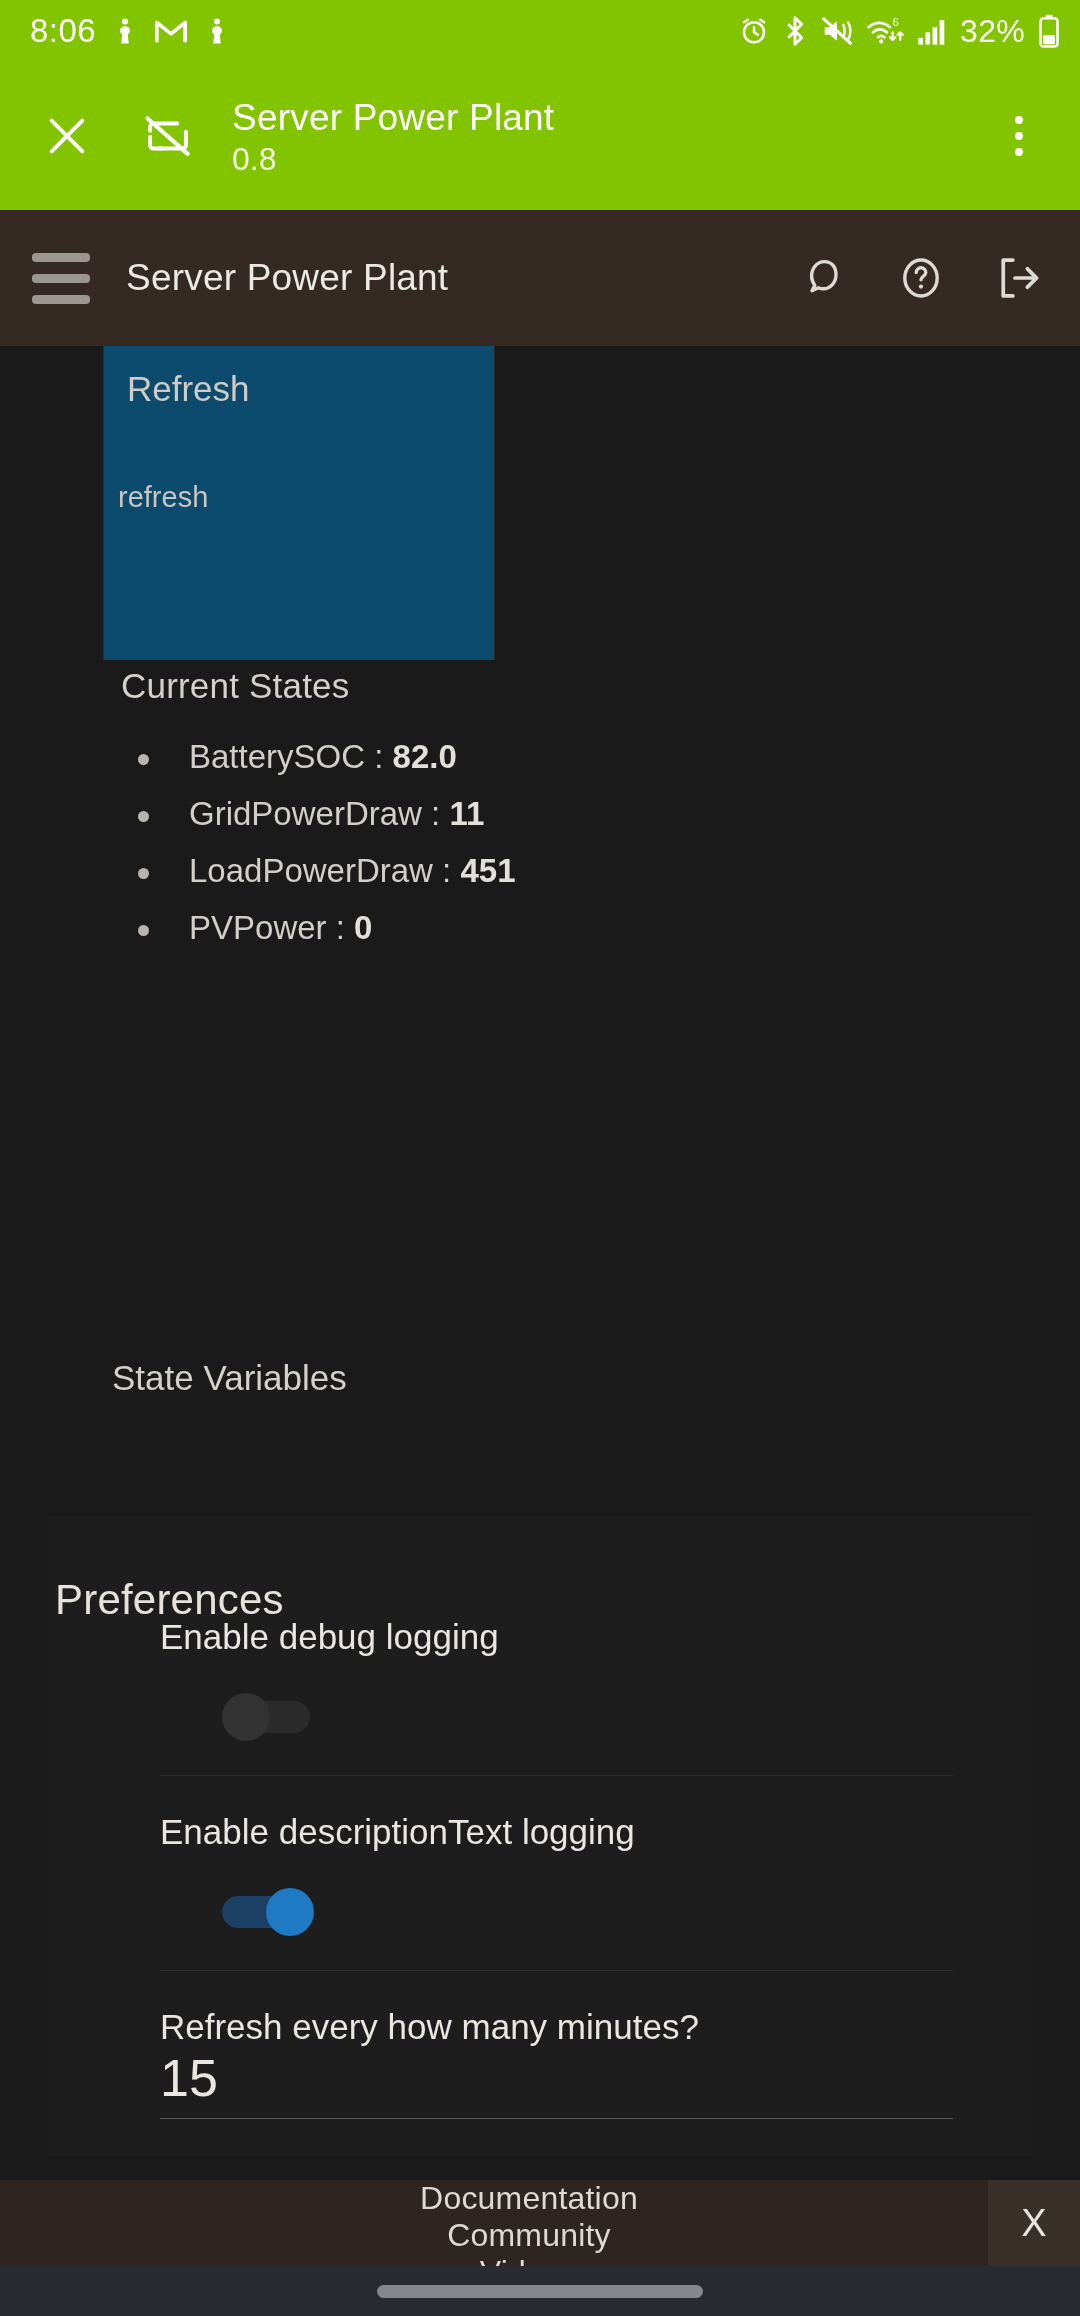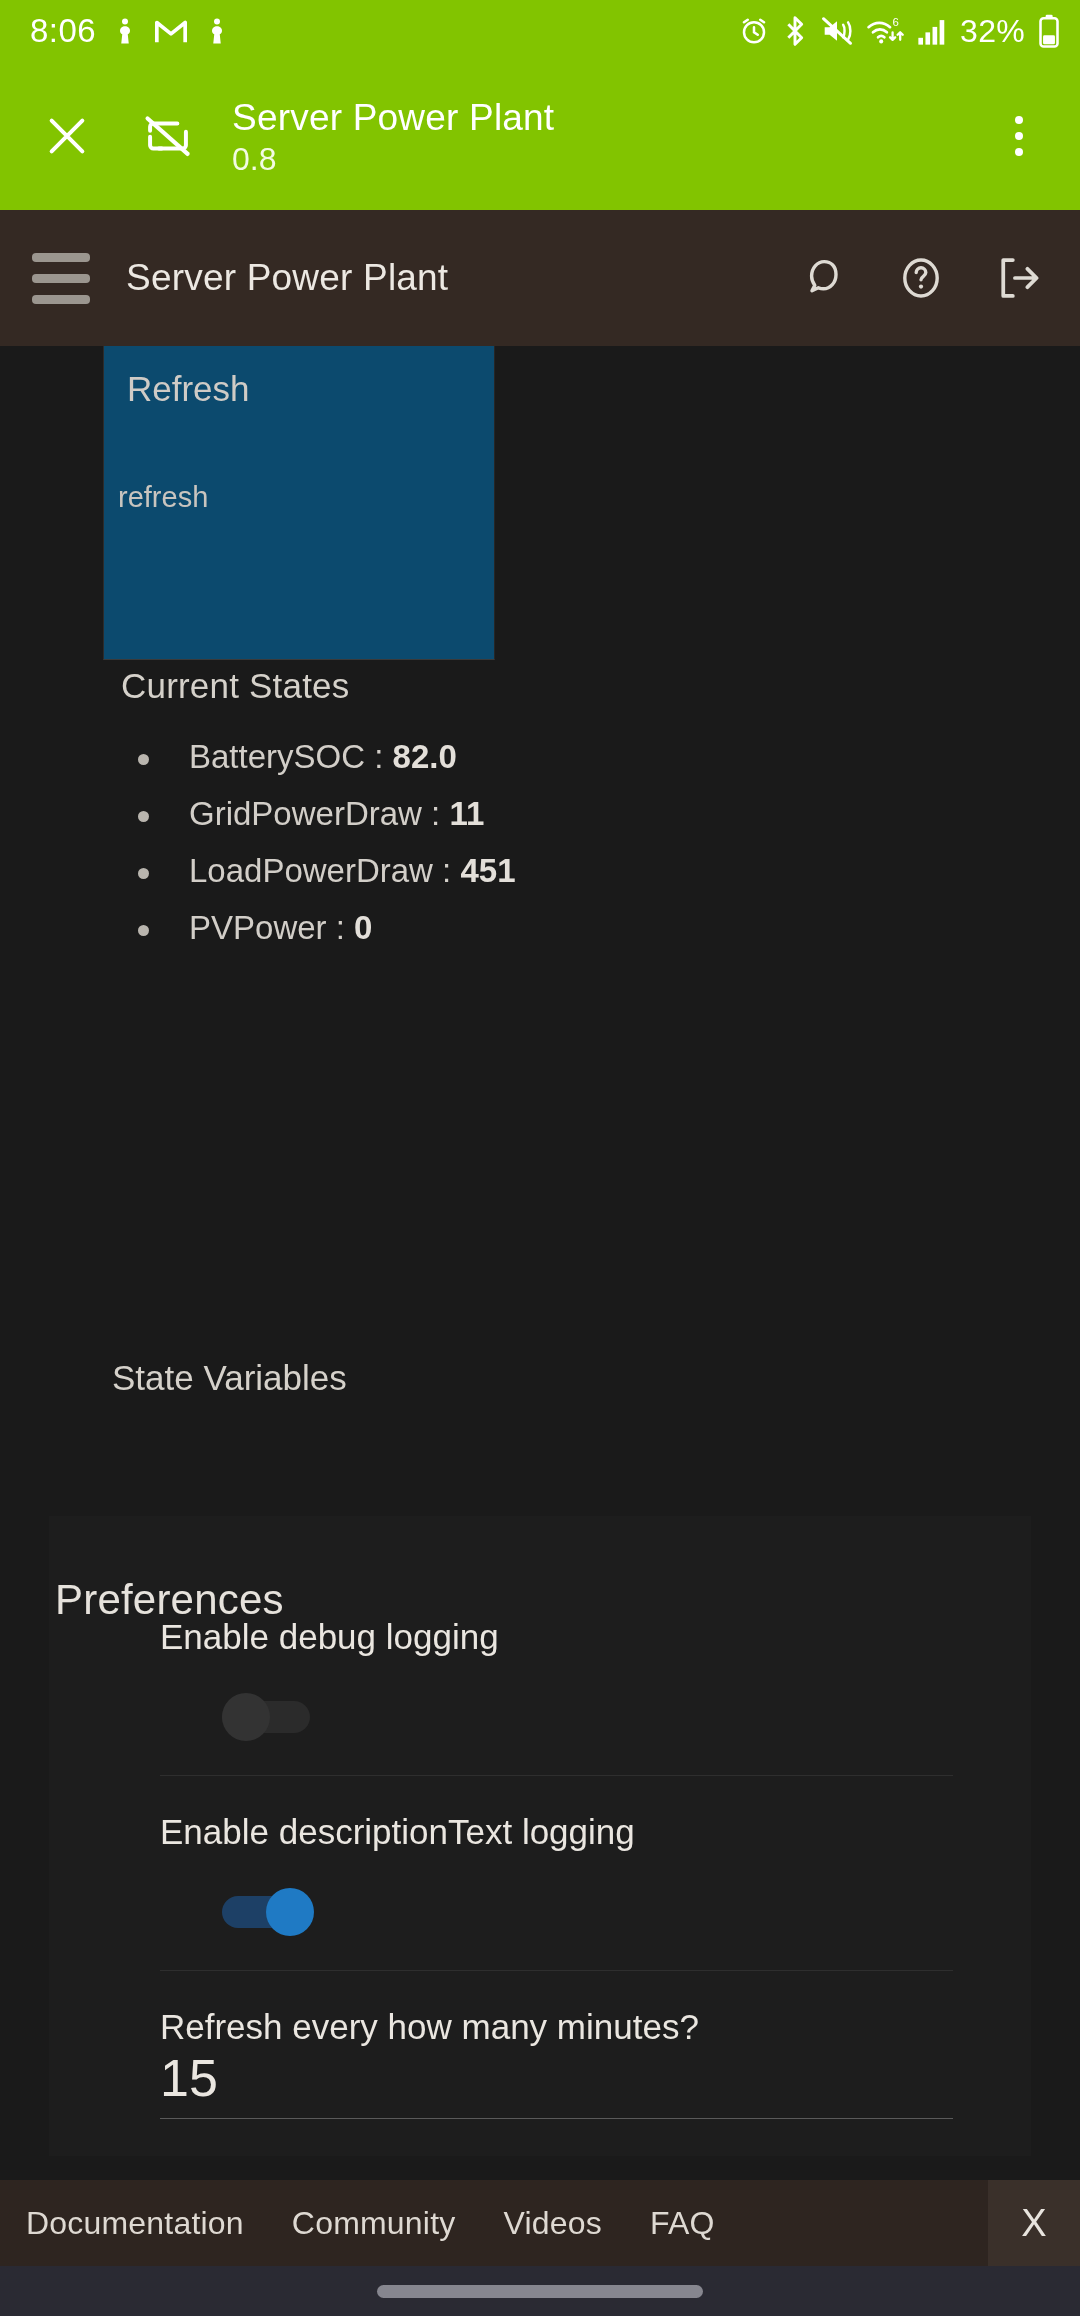--- a/index.html
+++ b/index.html
@@ -105,21 +105,21 @@
   .tgl.on .track{ background:#1d4066; }
   .tgl.on .knob{ left:44px; background:#1f7ac4; }
 
   
   .ti-val{ font-size:52px; color:#eae6e0; line-height:48px; margin-top:6px; }
   .ti-underline{ height:1px; background:#5a5a5a; margin-top:16px; width:100%; }
 
   
   .footer{
     position:absolute; left:0; top:2180px; width:1080px; height:86px;
-    background:#2e2520; display:flex; align-items:center; padding-left:26px;
+    background:#2e2520; display:flex; align-items:center; padding-left:26px;flex-direction:column;
   }
   .flink{ font-size:32px; color:#ded9d2; margin-right:48px; letter-spacing:.2px; }
   .fclose{
     position:absolute; right:0px; top:0px; width:92px; height:86px;
     background:#3a302a; display:flex; align-items:center; justify-content:center;
     font-size:38px; color:#e8e4de;
   }
   
   .navbar{
     position:absolute; left:0; top:2266px; width:1080px; height:50px;

